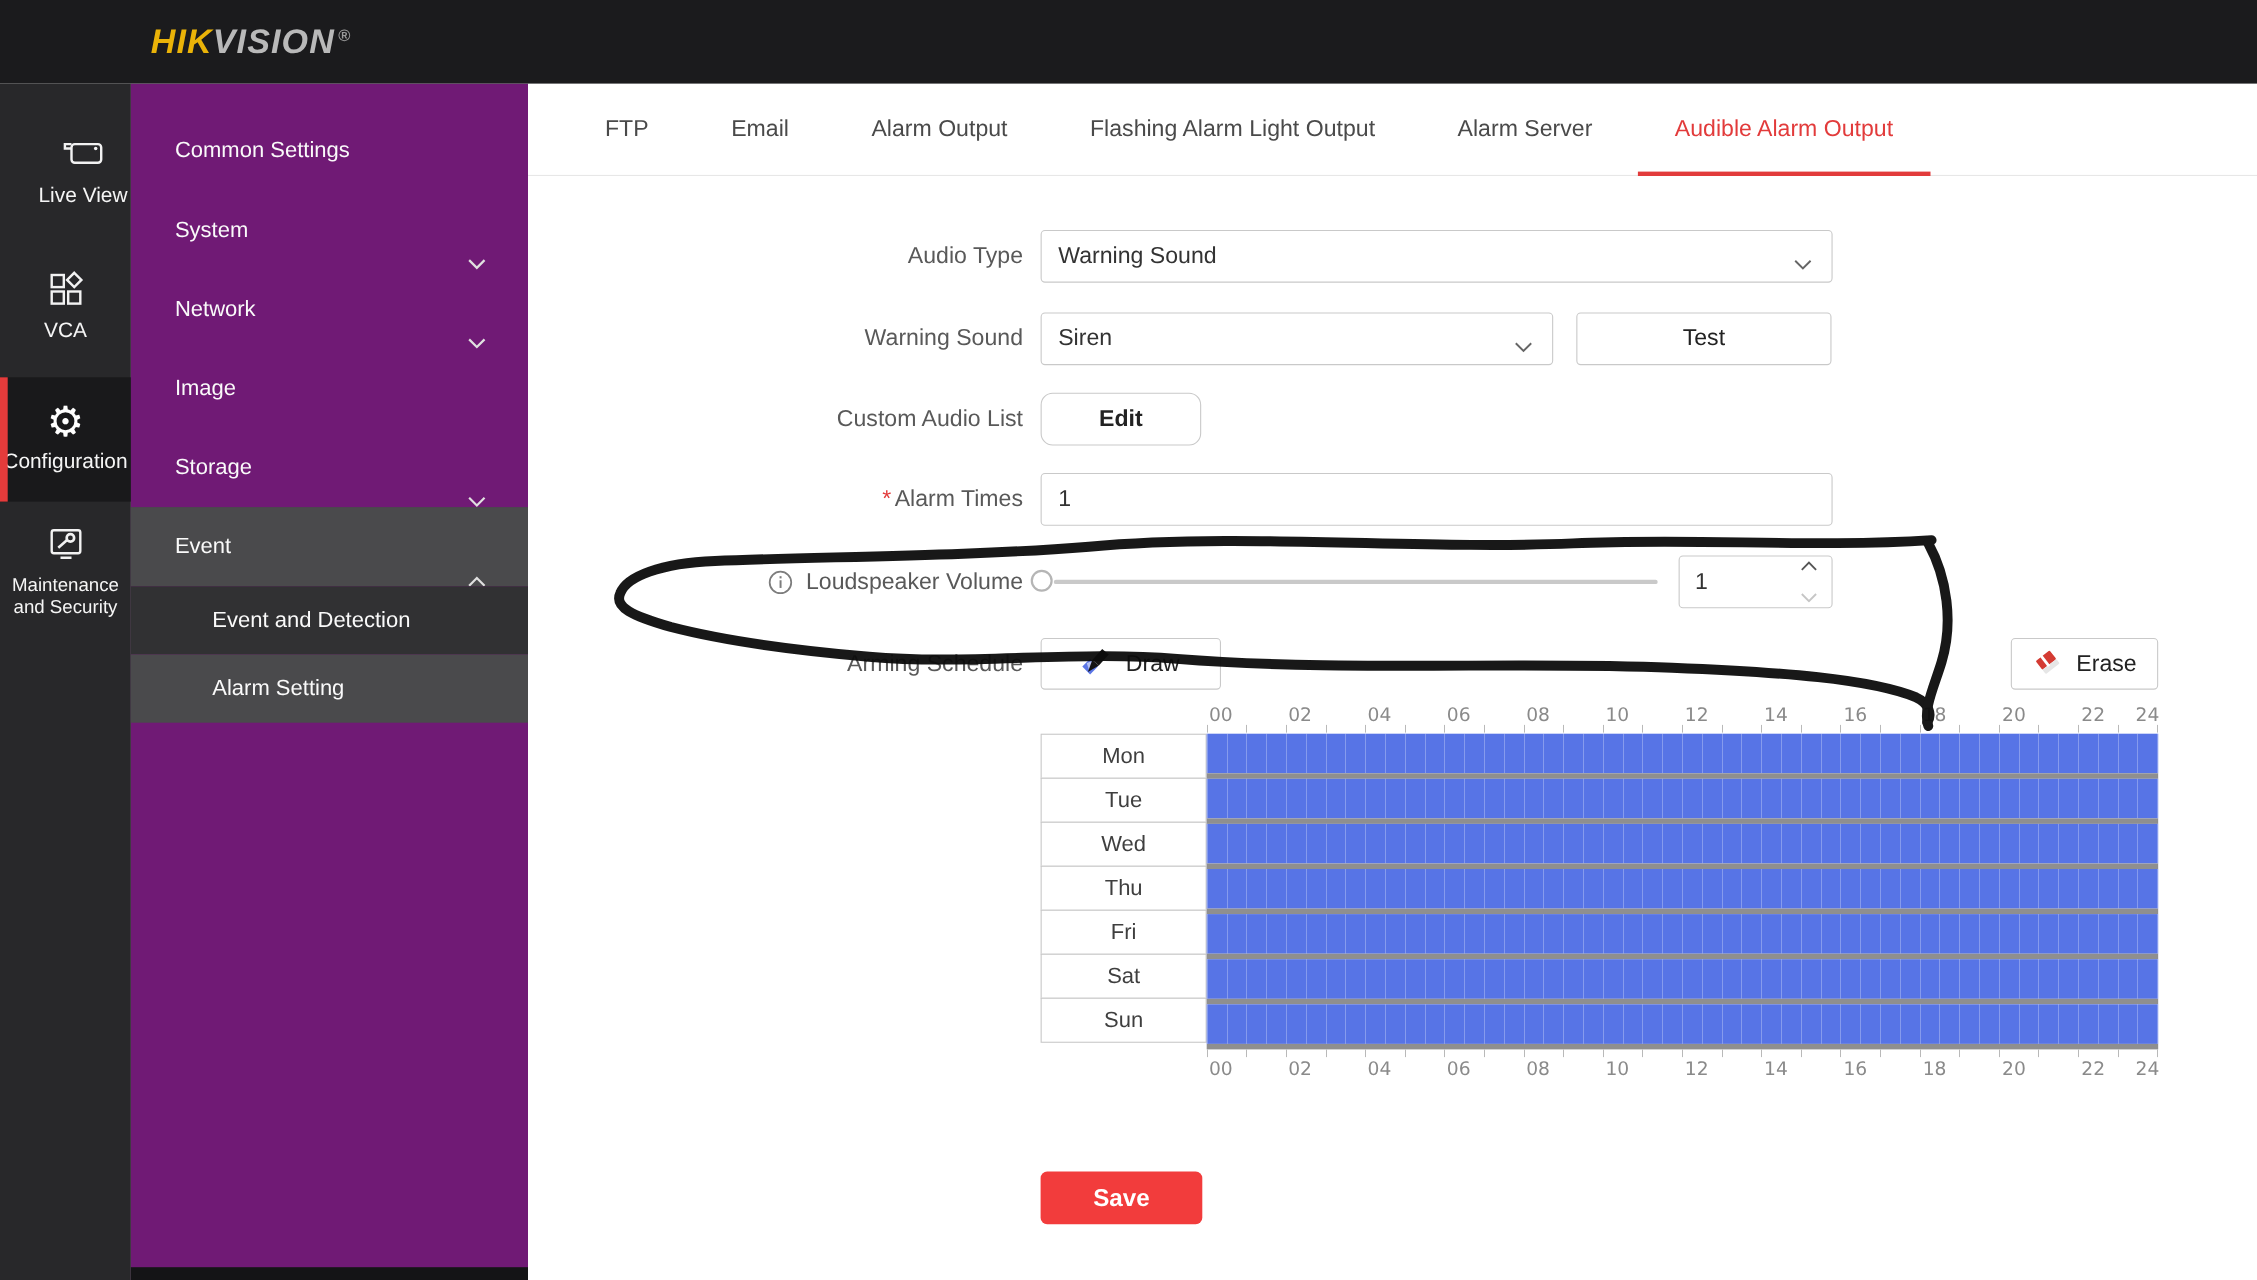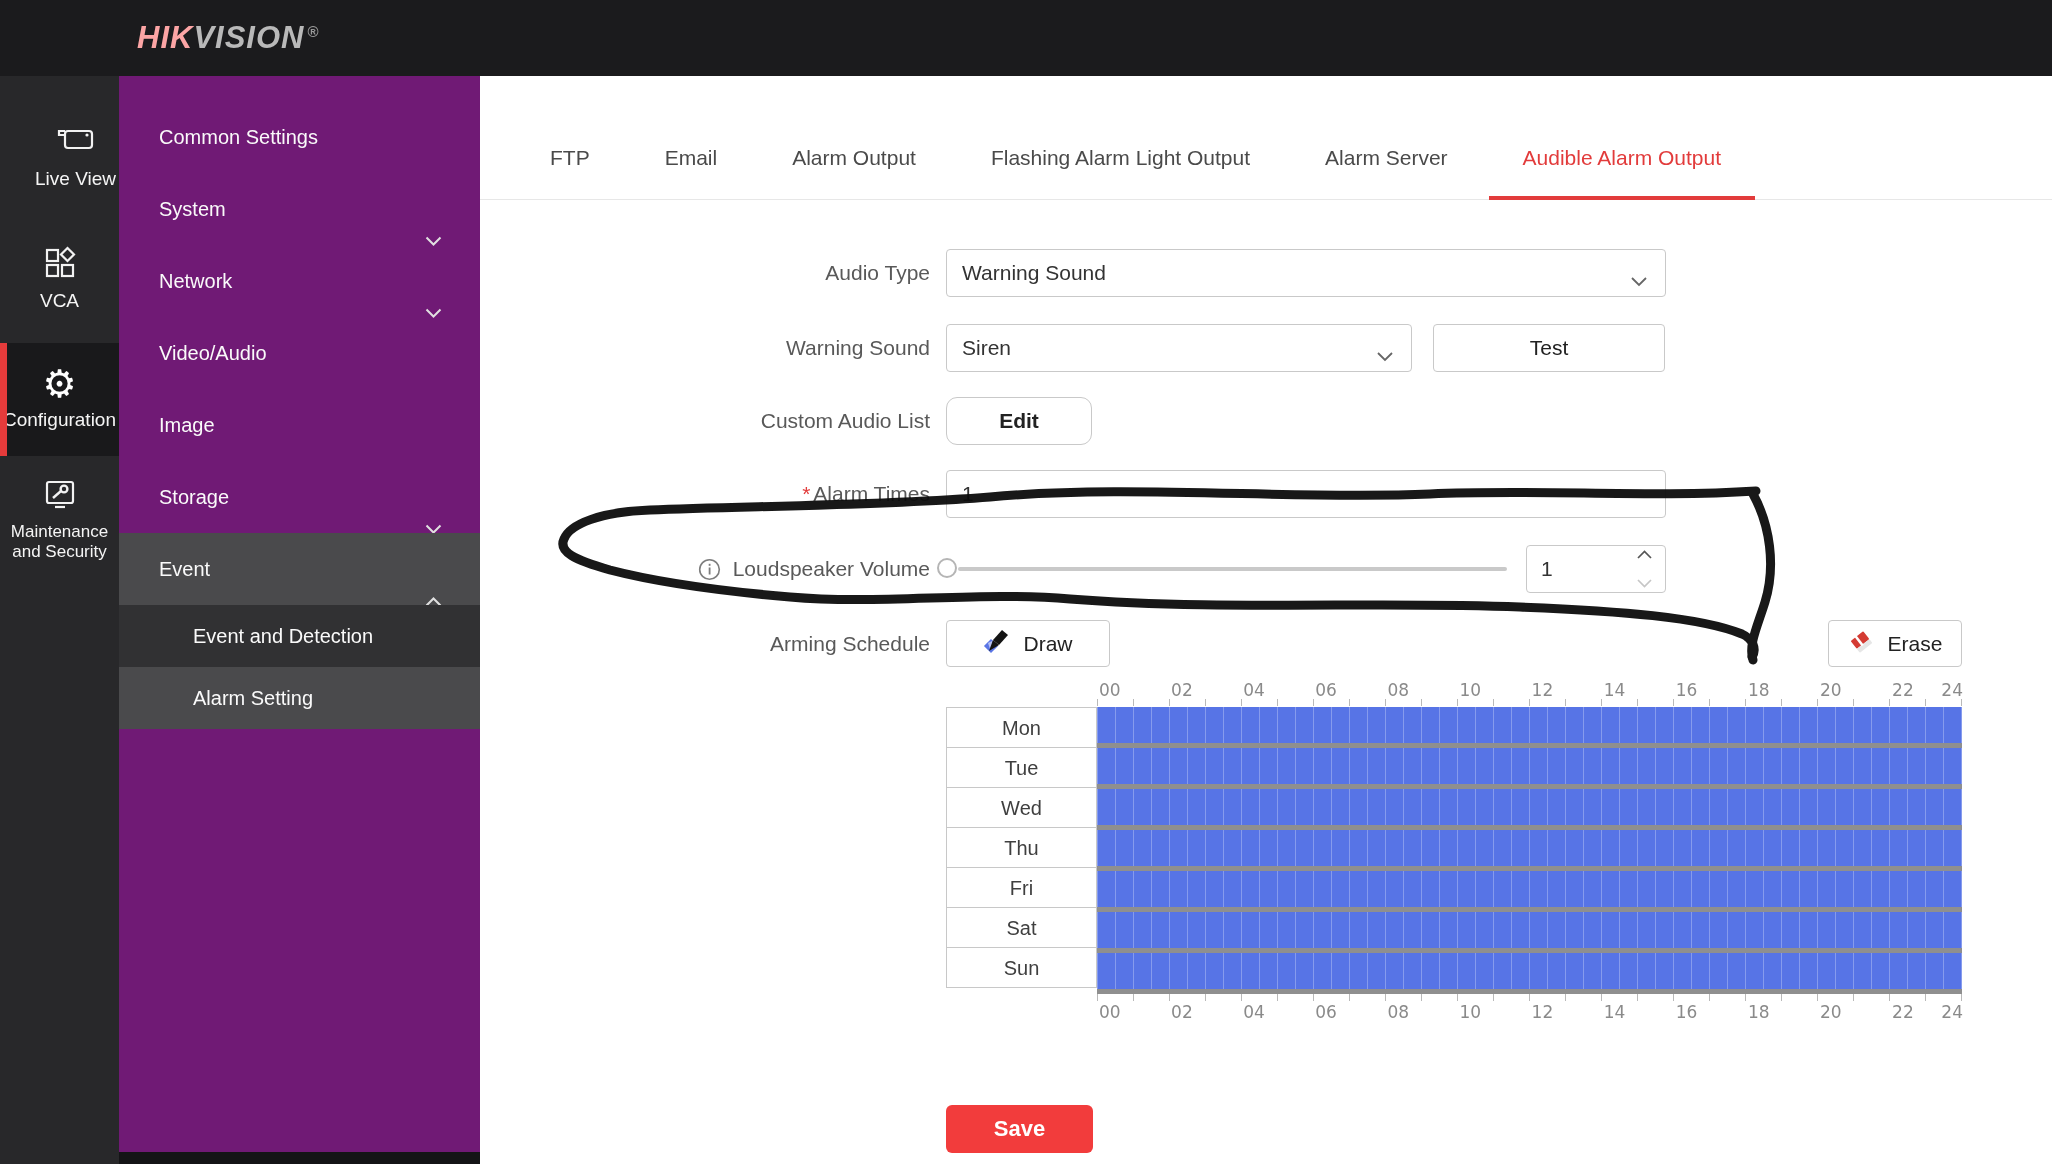--- a/index.html
+++ b/index.html
@@ -3,21 +3,21 @@
 <meta charset="utf-8">
 <style>
   * { margin:0; padding:0; box-sizing:border-box; }
   html,body { background:#fff; }
   body { font-family:"Liberation Sans","DejaVu Sans",sans-serif; }
   #page { position:relative; width:2052px; height:1164px; overflow:hidden; background:#fff; }
 
   
   .topbar { position:absolute; left:0; top:0; width:2052px; height:76px; background:#1b1b1d; z-index:5; }
   .logo { position:absolute; left:137px; top:20px; font-style:italic; font-weight:bold; font-size:31px; letter-spacing:1px; }
-  .logo .hik { color:#fca5a5; }
+  .logo .hik { color:#eab308; }
   .logo .vision { color:#b9b9b9; }
   .logo .reg { color:#9a9a9a; font-size:15px; font-style:normal; vertical-align:super; margin-left:3px; }
 
   
   .iconbar { position:absolute; left:0; top:76px; width:119px; bottom:0; background:#28282a; z-index:4; }
   .nav-item { position:absolute; left:0; width:119px; text-align:center; color:#f2f2f2; cursor:pointer; }
   .nav-item .nav-icon { display:block; margin:0 auto 6px auto; height:38px; line-height:38px; }
   .nav-item .nav-label { font-size:19px; color:#f5f5f5; line-height:1.15; }
   .nav-item.small .nav-label { font-size:17px; }
   .nav-item.active { background:#19191b; }
@@ -29,21 +29,21 @@
   .menu-pad { position:absolute; top:25px; left:0; right:0; }
   .menu-item { position:relative; height:72px; line-height:72px; padding-left:40px; color:#fafafa; font-size:20px; cursor:pointer; }
   .menu-item.highlight { background:#4a4a4c; }
   .menu-item .chev { position:absolute; right:38px; top:31px; }
   .menu-sub { position:relative; }
   .menu-subitem { height:62px; line-height:62px; padding-left:74px; color:#fafafa; font-size:20px; background:#313133; cursor:pointer; }
   .menu-subitem.selected { background:#4a4a4c; }
   .submenu-bottom { position:absolute; left:0; bottom:0; width:100%; height:12px; background:#141416; }
 
   
-  .main { position:absolute; left:480px; top:76px; right:0; bottom:0; background:#fff;margin-top:40px; }
+  .main { position:absolute; left:480px; top:76px; right:0; bottom:0; background:#fff; }
 
   .tabbar { position:absolute; left:0; top:0; right:0; height:84px; border-bottom:1px solid #e7e7e7; display:flex; align-items:center; }
   .tab { position:relative; height:84px; line-height:84px; font-size:21px; color:#4a4a4a; cursor:pointer; white-space:nowrap; }
   .tab:first-child { margin-left:70px; }
   .tab + .tab { margin-left:75px; }
   .tab.active { color:#e23b3b; }
   .tab.active::after { content:""; position:absolute; left:-34px; right:-34px; bottom:0; height:4px; background:#e23b3b; }
 
   .form-label { position:absolute; left:0; width:450px; text-align:right; color:#595959; font-size:21px; }
   .req { color:#e23b3b; margin-right:3px; }
@@ -148,21 +148,20 @@
     <div class="menu-pad">
       <div class="menu-item"><span>Common Settings</span></div>
       <div class="menu-item"><span>System</span>
         <span class="chev"><svg width="17" height="11" viewBox="0 0 17 11">
               <polyline points="1.5,1.5 8.5,8.5 15.5,1.5" fill="none" stroke="#e0e0e0" stroke-width="2"></polyline>
             </svg></span></div>
       <div class="menu-item"><span>Network</span>
         <span class="chev"><svg width="17" height="11" viewBox="0 0 17 11">
               <polyline points="1.5,1.5 8.5,8.5 15.5,1.5" fill="none" stroke="#e0e0e0" stroke-width="2"></polyline>
             </svg></span></div>
-      <div class="menu-item"><span>Video/Audio</span></div>
       <div class="menu-item"><span>Image</span></div>
       <div class="menu-item"><span>Storage</span>
         <span class="chev"><svg width="17" height="11" viewBox="0 0 17 11">
               <polyline points="1.5,1.5 8.5,8.5 15.5,1.5" fill="none" stroke="#e0e0e0" stroke-width="2"></polyline>
             </svg></span></div>
       <div class="menu-item highlight"><span>Event</span>
         <span class="chev"><svg width="17" height="11" viewBox="0 0 17 11">
               <polyline points="1.5,9.5 8.5,2.5 15.5,9.5" fill="none" stroke="#e0e0e0" stroke-width="2"></polyline>
             </svg></span></div>
       <div class="menu-sub">

